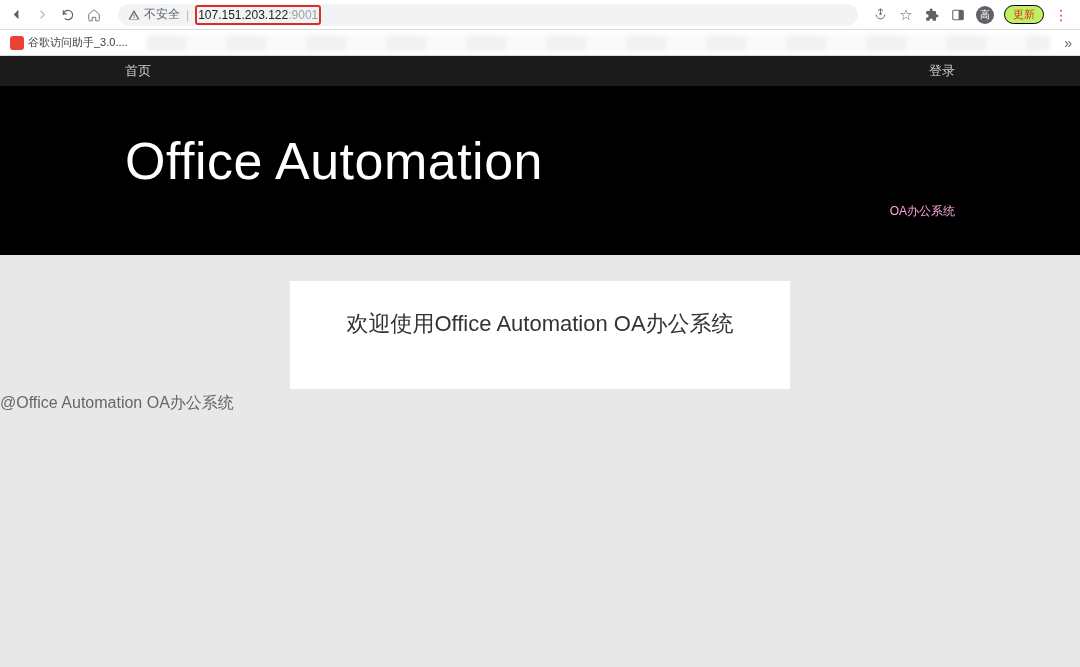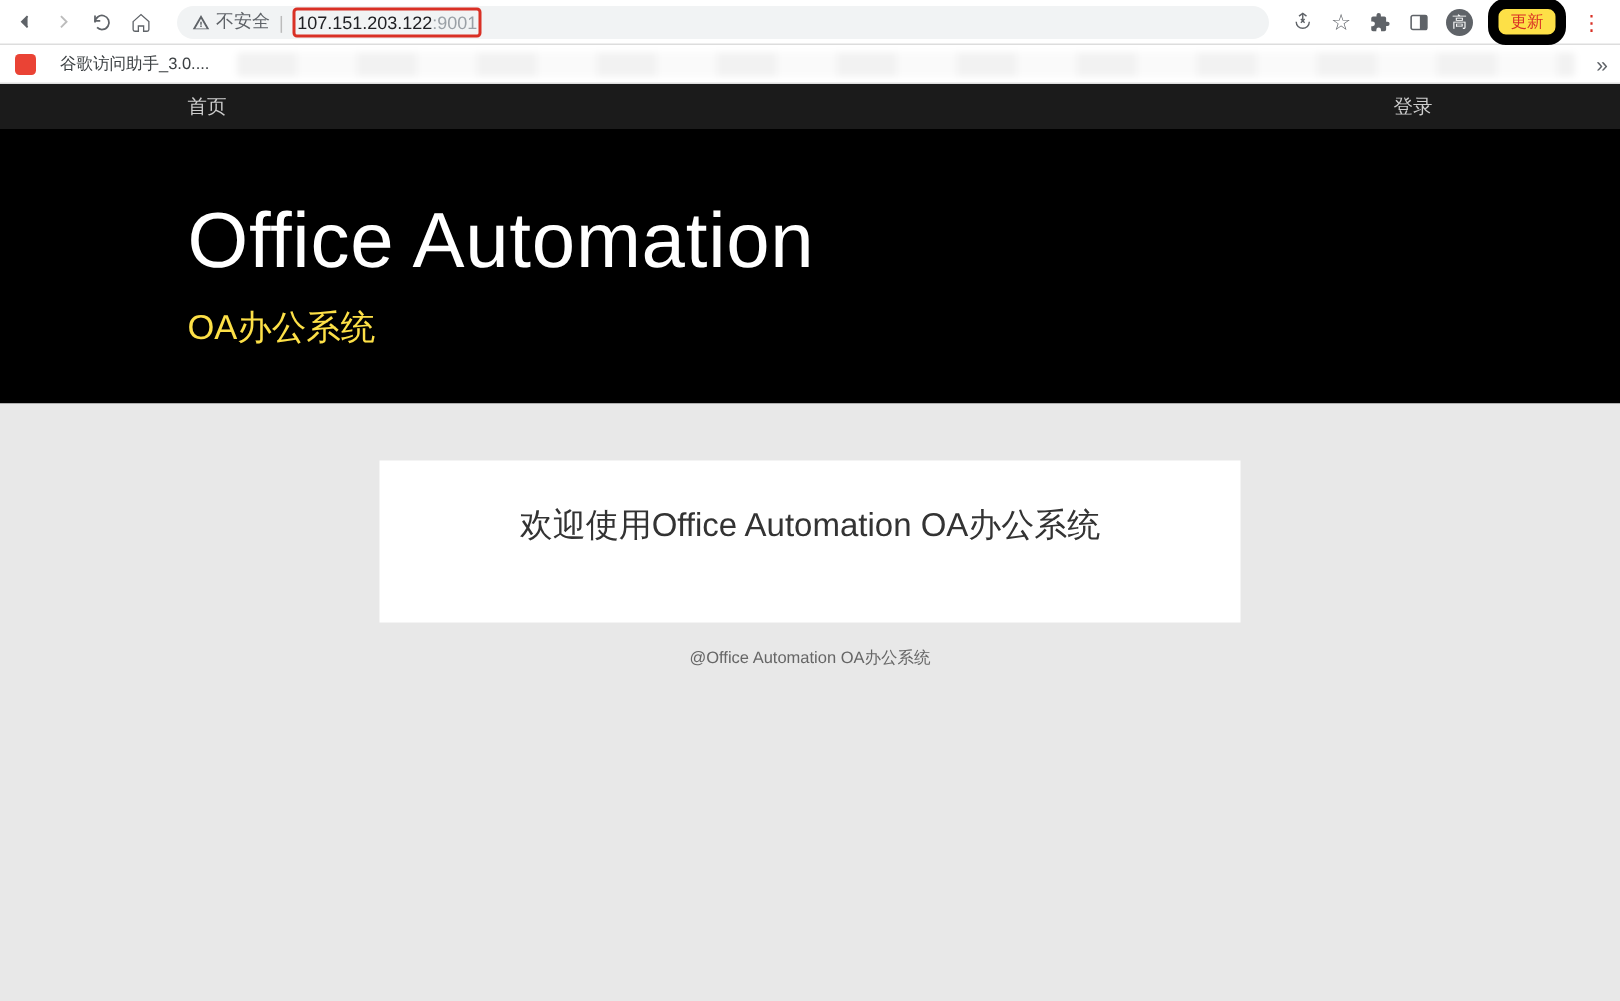--- a/index.html
+++ b/index.html
@@ -45,39 +45,39 @@
     color: #202124;
   }
   .url-port { color: #9aa0a6; }
   .chrome-right {
     display: flex; align-items: center; gap: 10px;
     padding-right: 6px;
   }
   .chrome-right .ico { width:16px; height:16px; display:flex; align-items:center; justify-content:center; color:#5f6368; font-size:15px; }
   .avatar-dot { width:18px; height:18px; border-radius:50%; background:#5f6368; color:#fff; display:flex; align-items:center; justify-content:center; font-size:10px; }
   .update-btn {
-    border:7px solid #000000; color:#d93025; background:#fde047;
+    border:1px solid #000000; color:#d93025; background:#bef264;
     border-radius:12px; padding:1px 8px; font-size:11px;
   }
   .menu-dots { color:#d93025; font-size:14px; }
 
   
   .bookmarks-bar {
     height: 26px;
     background:#fff;
     border-bottom:1px solid #ddd;
     display:flex;
     align-items:center;
     padding:0 10px;
     gap:8px;
     font-size:11px;
     color:#3c4043;
     position:relative;
   }
-  .bm-item { display:flex; align-items:center; gap:16px;text-align:right; }
+  .bm-item { display:flex; align-items:center; gap:4px;text-align:right; }
   .bm-favicon { width:14px; height:14px; border-radius:3px; background:#ea4335; display:inline-block; }
   .bm-blur {
     flex:1;
     height:16px;
     margin-left:10px;
     margin-right:20px;
     background:
       repeating-linear-gradient(90deg,
         rgba(0,0,0,0.05) 0 40px,
         rgba(0,0,0,0.02) 40px 80px);
@@ -117,43 +117,43 @@
     width: 830px;
     margin:0 auto;
   }
   .hero h1 {
     font-size:52px;
     font-weight:400;
     letter-spacing:0.5px;
     margin-bottom:12px;
   }
   .hero .subtitle {
-    font-size:23px;
+    font-size:12px;
     font-weight:400;
-    color:#fde047;
+    color:#f9a8d4;
+    text-align:right;
   }
 
   .body-area {
     background:#e8e8e8;
     padding: 22px 0 60px 0;
   }
   .card {
-    width:574px;
-    margin:16px auto;
+    width:500px;
+    margin:4px auto;
     background:#fff;
     padding:28px 40px 34px 40px;
     text-align:center;
     color:#333;
   }
   .card .line1 { font-size:22px; margin-bottom:16px; }
   .card .line2 { font-size:20px; }
 
   .footer {
-    text-align:center;
-    font-size:11px;
+    font-size:16px;
     color:#666;
   }
 </style>
 </head>
 <body>
 
 <div class="chrome-toolbar">
   <div class="nav-btn">
     <svg viewBox="0 0 24 24" width="15" height="15">
         <path fill="currentColor" d="M15 6l-6 6 6 6" stroke="currentColor" stroke-width="2"></path>

